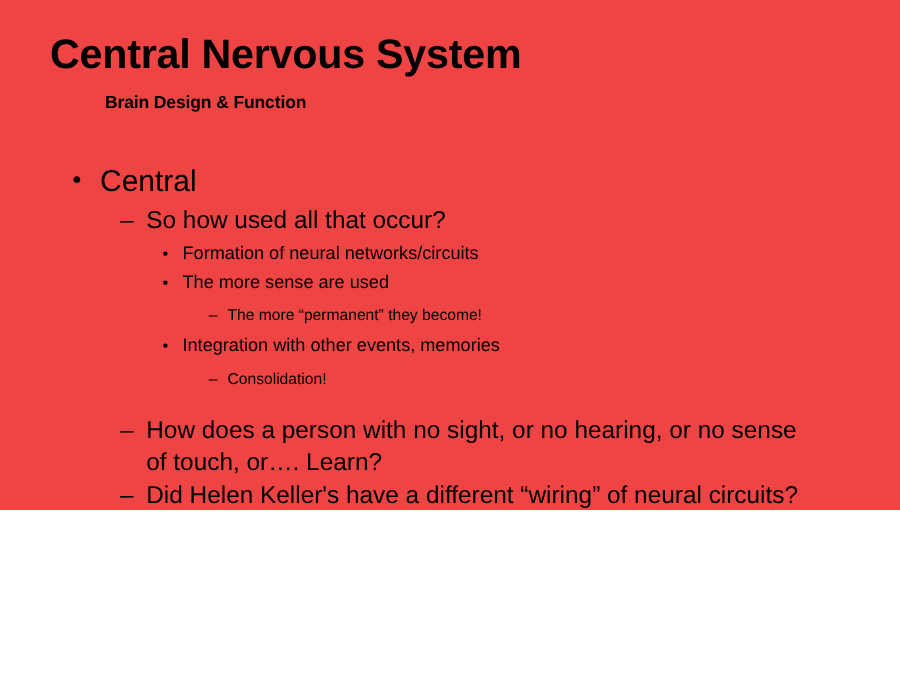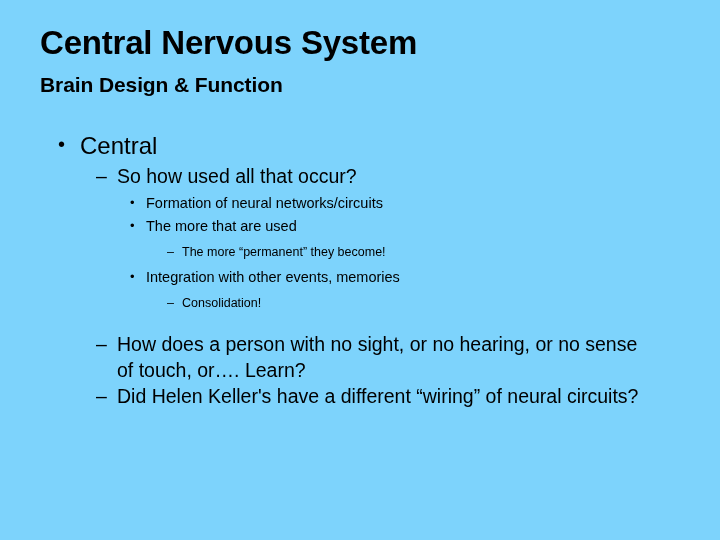--- a/index.html
+++ b/index.html
@@ -10,46 +10,47 @@
   body {
     width: 720px;
     height: 540px;
     font-family: "Liberation Sans", sans-serif;
     color: #000000;
     overflow: hidden;
     position: relative;
   }
   .slide {
     width: 720px;
-    height: 540px;
+    height: 408px;
     position: relative;
-    background: #7dd3fc;
+    background: #ef4444;
   }
 
   
   .title-block {
     position: absolute;
     left: 40px;
     top: 26px;
     width: 640px;
   }
   .slide-title {
     font-size: 33px;
     font-weight: bold;
     line-height: 1.05;
     letter-spacing: -0.2px;
     white-space: nowrap;
   }
   .slide-subtitle {
-    font-size: 21px;
+    font-size: 14px;
     font-weight: bold;
     line-height: 1.05;
     margin-top: 13px;
     letter-spacing: -0.1px;
     white-space: nowrap;
+    margin-left: 44px;
   }
 
   
   .body-block {
     position: absolute;
     left: 0;
     top: 131px;
     width: 720px;
   }
 
@@ -134,21 +135,21 @@
       <span class="text">So how used all that occur?</span>
     </div>
 
     <div class="item lvl3">
       <span class="marker">•</span>
       <span class="text">Formation of neural networks/circuits</span>
     </div>
 
     <div class="item lvl3">
       <span class="marker">•</span>
-      <span class="text">The more that are used</span>
+      <span class="text">The more sense are used</span>
     </div>
 
     <div class="item lvl4 gap-sm">
       <span class="marker">–</span>
       <span class="text">The more “permanent” they become!</span>
     </div>
 
     <div class="item lvl3 gap-sm">
       <span class="marker">•</span>
       <span class="text">Integration with other events, memories</span>

